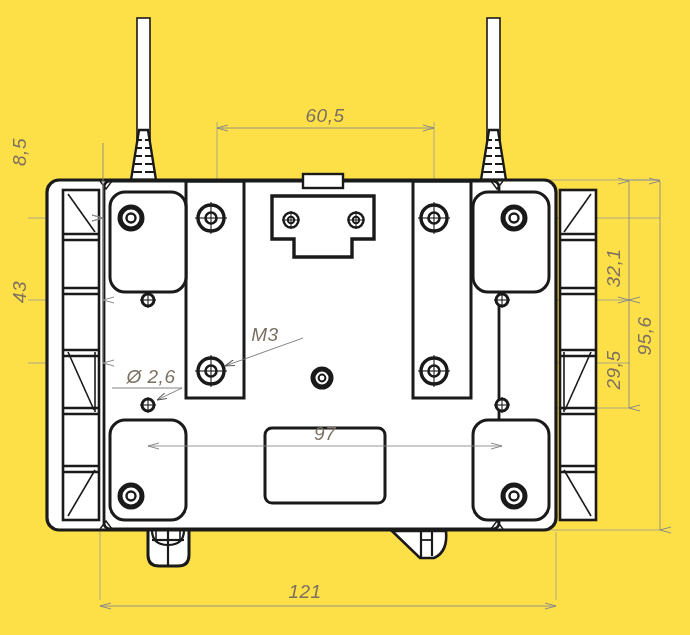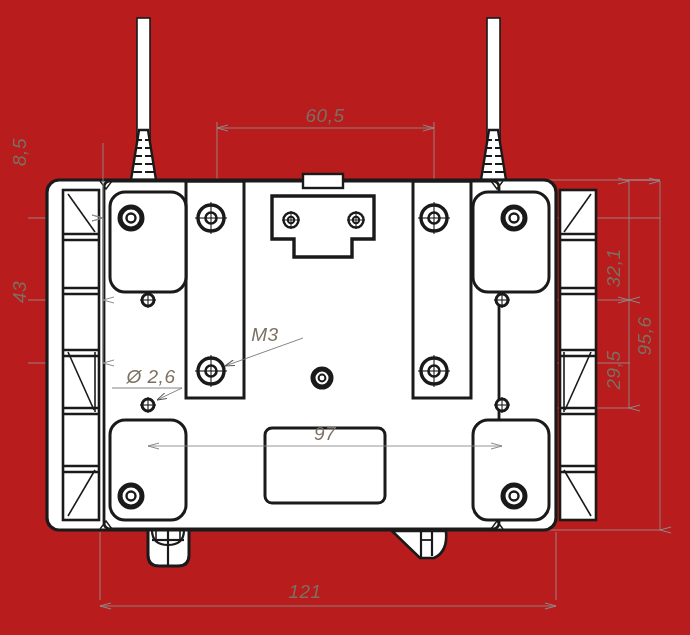--- a/index.html
+++ b/index.html
@@ -1,18 +1,18 @@
 <!DOCTYPE html>
 <html><head>
 <meta charset="utf-8">
 <style>
   html,body{margin:0;padding:0;background:#ffffff;}
   body{width:690px;height:635px;overflow:hidden;
        font-family:"Liberation Sans",sans-serif;}
-  #stage{position:relative;width:690px;height:635px;background:#b91c1c;}
+  #stage{position:relative;width:690px;height:635px;background:#fde047;}
   svg{display:block;}
   .dimtext{font-family:"Liberation Sans",sans-serif;font-style:italic;
            font-size:19px;fill:#7b7062;letter-spacing:0.5px;}
 </style>
 </head>
 <body>
 
 <div id="stage">
 <svg width="690" height="635" viewBox="0 0 690 635">
 

